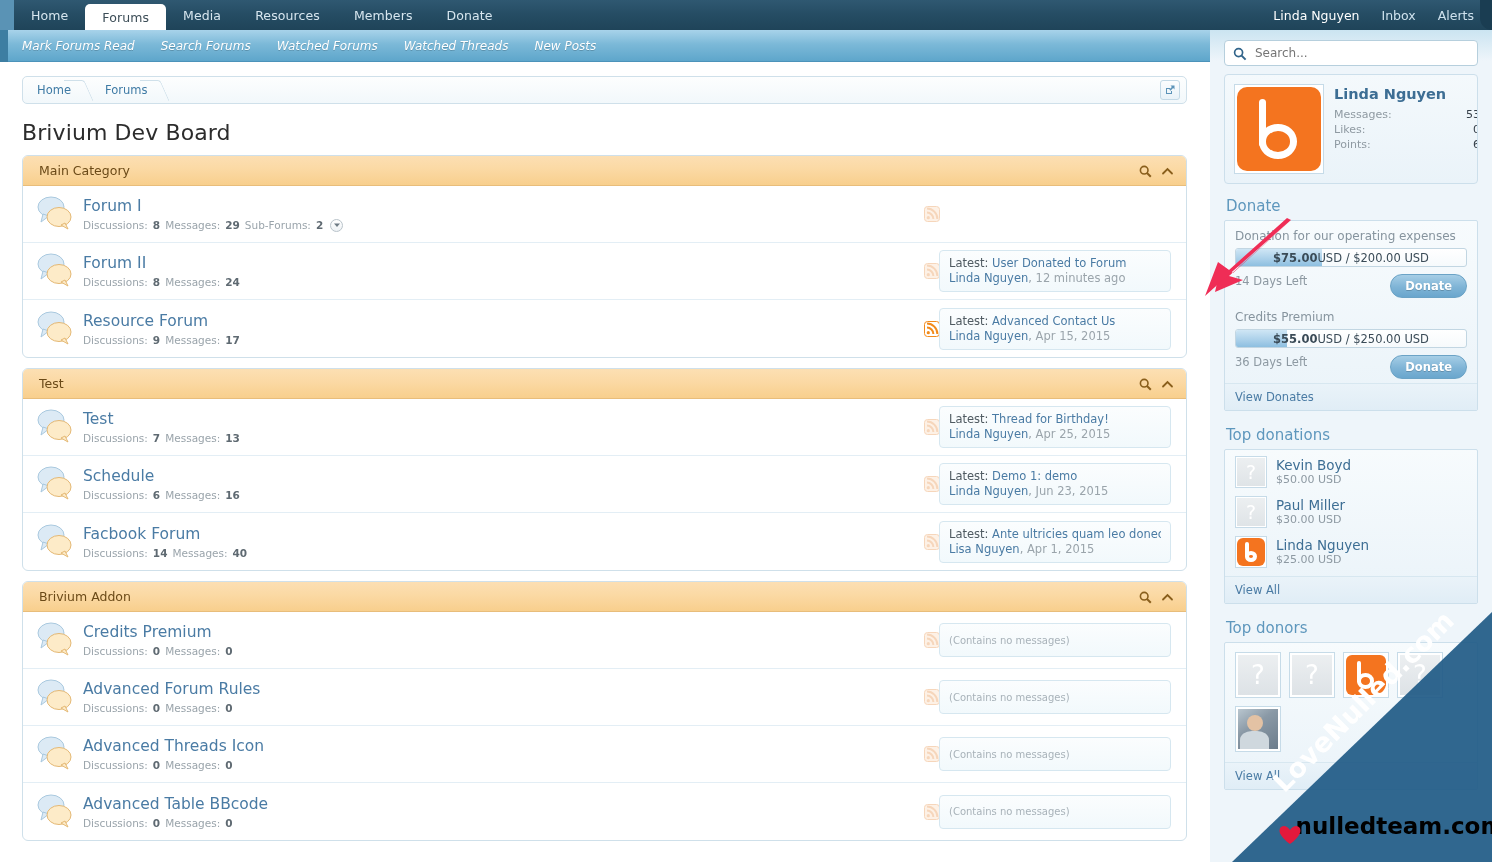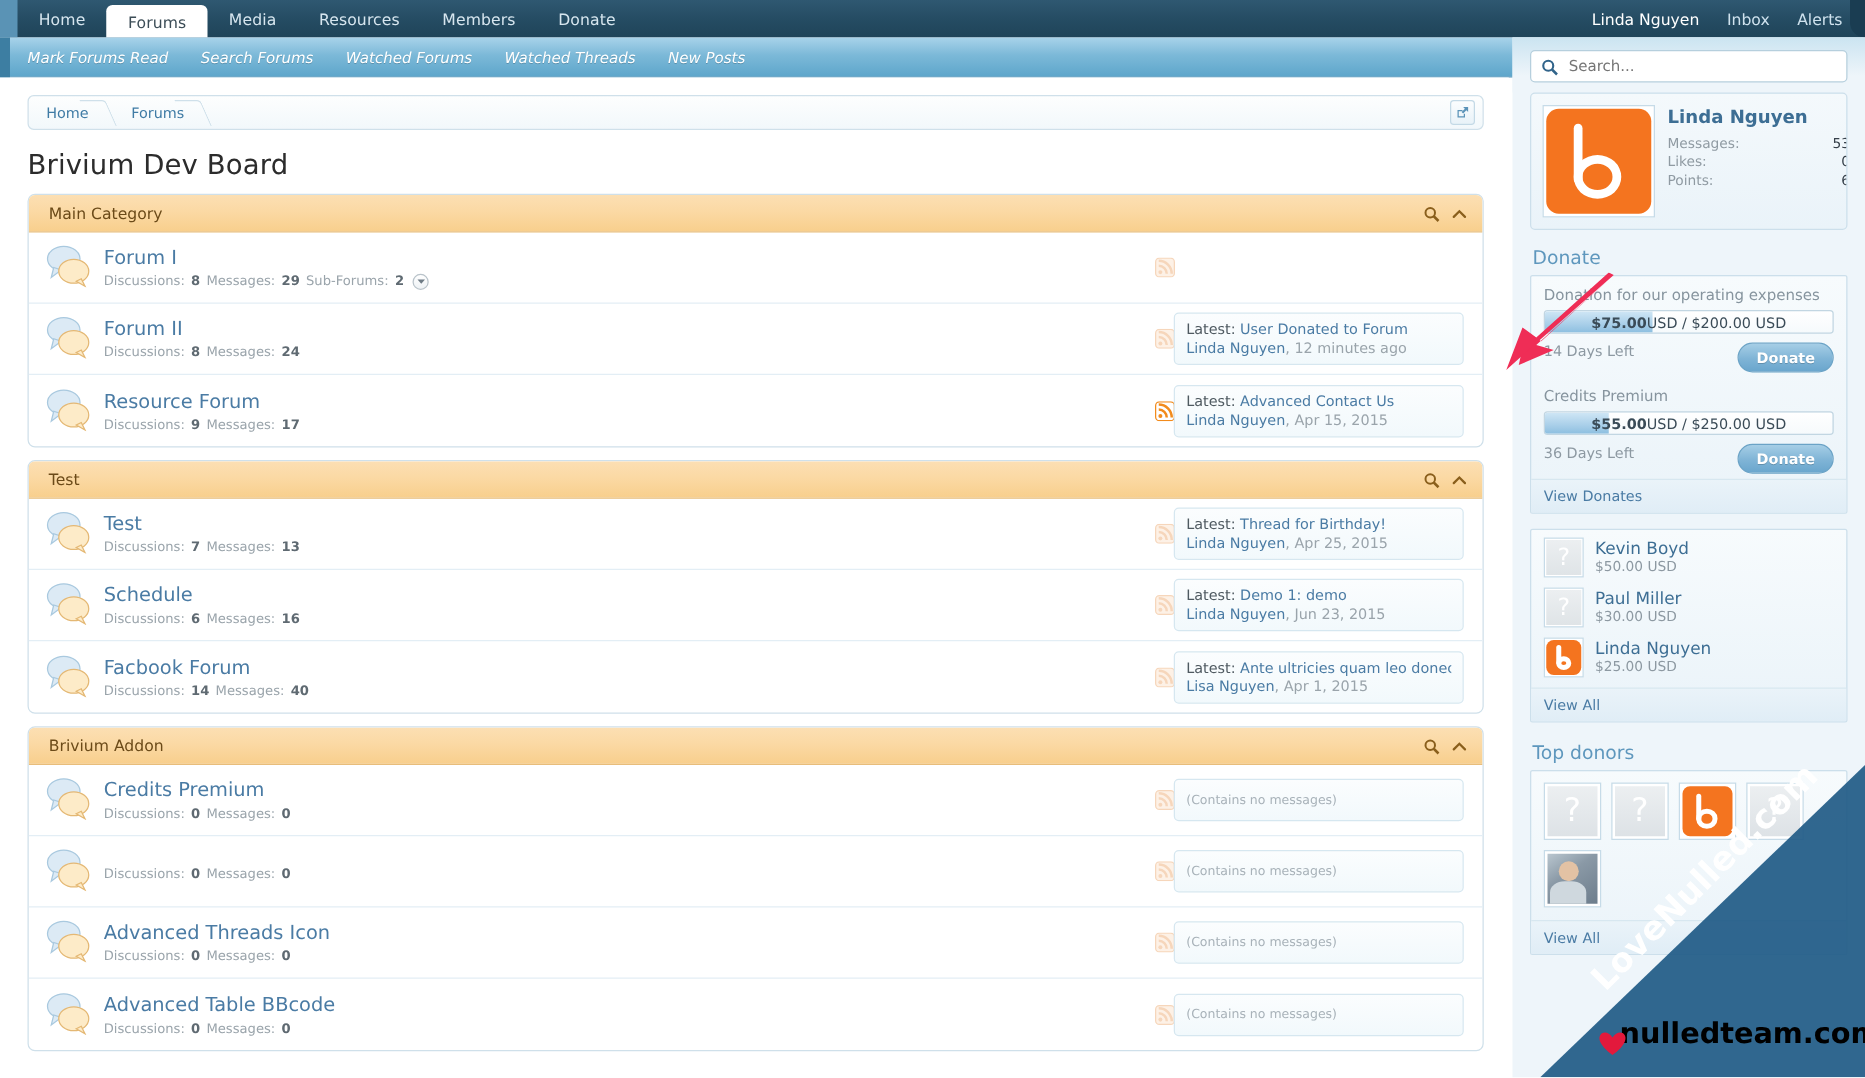--- a/index.html
+++ b/index.html
@@ -544,20 +544,21 @@
       </div>
     </div>
     <div class="frow">
       <div class="ficon"><svg width="40" height="36" viewBox="0 0 40 36">
     <ellipse cx="16" cy="13" rx="13" ry="10" fill="#dceaf5" stroke="#a9c9df" stroke-width="1"></ellipse>
     <path d="M8 20 L6 28 L14 22 Z" fill="#dceaf5" stroke="#a9c9df" stroke-width="1"></path>
     <ellipse cx="24" cy="23" rx="12" ry="9.5" fill="#fdebc8" stroke="#e4b874" stroke-width="1"></ellipse>
     <path d="M30 29 L33 35 L26 31 Z" fill="#fdebc8" stroke="#e4b874" stroke-width="1"></path>
   </svg></div>
       <div class="finfo">
+        <div class="fname">Advanced Forum Rules</div>
         <div class="fmeta">
           <span>Discussions:</span>
           <b>0</b>
           <span>Messages:</span>
           <b>0</b>
 
         </div>
       </div>
       <div class="rssbox"><svg width="16" height="16" viewBox="0 0 16 16">
     <rect x="0.5" y="0.5" width="15" height="15" rx="3" fill="#fdf1e6" stroke="#f6d6bb" stroke-width="1"></rect>
@@ -698,20 +699,21 @@
       <span class="don-days">36 Days Left</span>
       <span class="btn-donate">Donate</span>
     </div>
   </div>
           </div>
         <div class="sb-foot">View Donates</div>
       </div>
     </div>
 
     <div class="sb-sec">
+      <div class="sb-sec-title">Top donations</div>
       <div class="sb-sec-body">
         <div id="topDon" style="padding-bottom:6px;">
   <div class="dn-row">
     <div class="av-sm">
                 <div class="av-q">?</div>
               </div>
     <div>
       <div class="dn-name">Kevin Boyd</div>
       <div class="dn-amt">$50.00 USD</div>
     </div>

